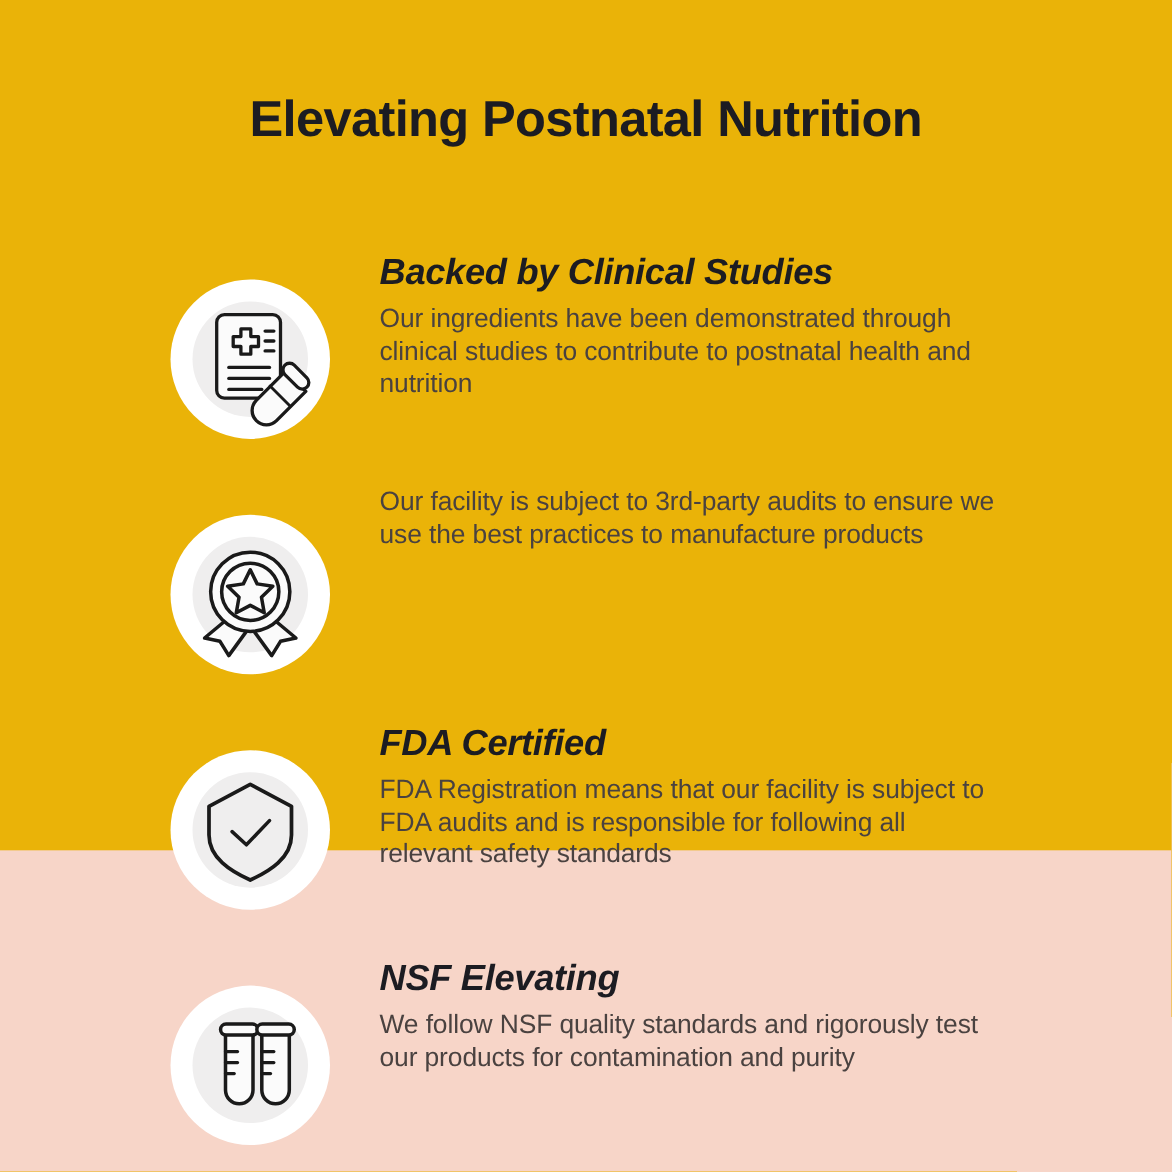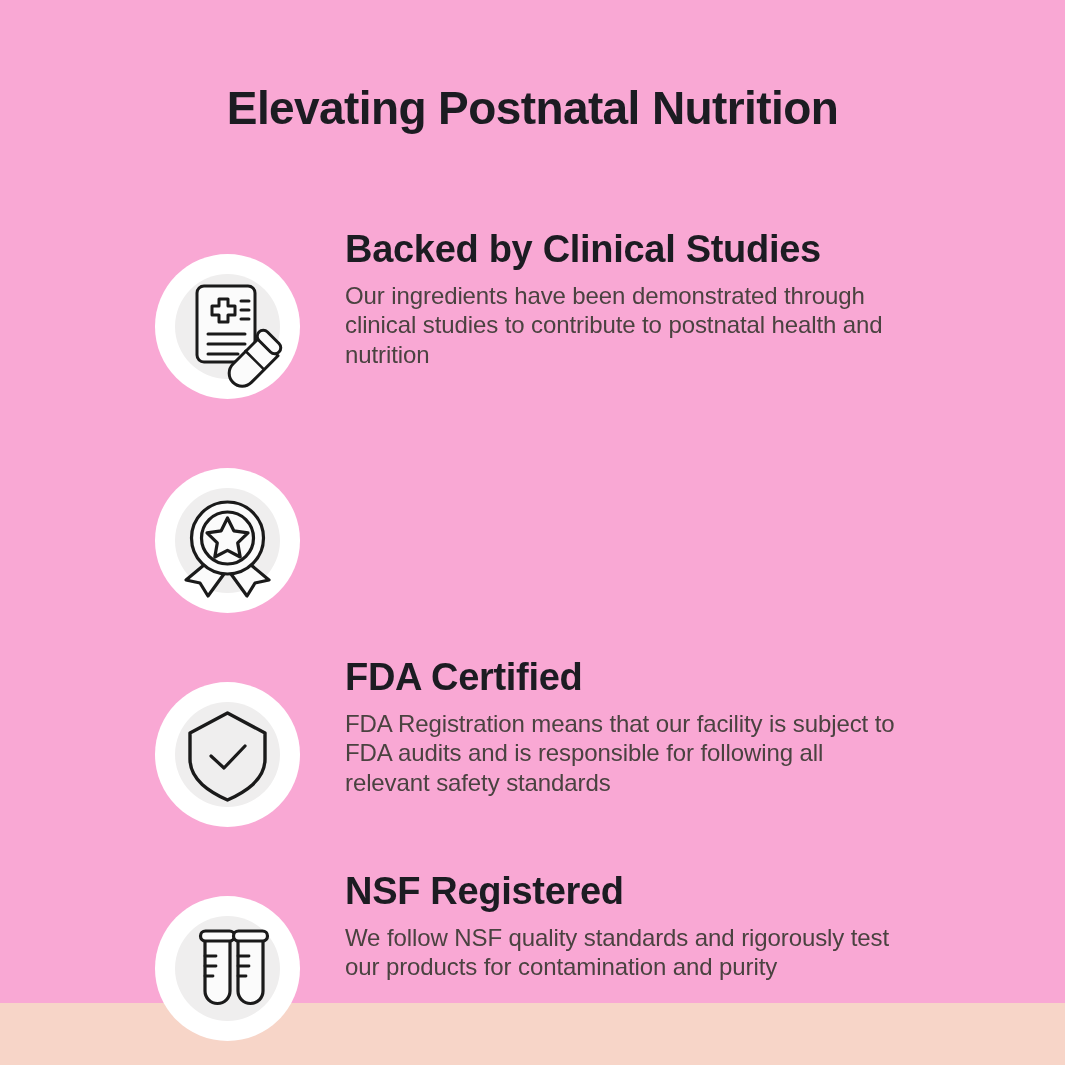--- a/index.html
+++ b/index.html
@@ -11,22 +11,22 @@
     width: 1065px;
     height: 1065px;
     background: #f7d5c8;
     font-family: "Liberation Sans", sans-serif;
     overflow: hidden;
   }
 
   .infographic {
     position: relative;
     width: 1065px;
-    height: 1003px;
-    background: #f9a8d4;
+    height: 773px;
+    background: #eab308;
     box-sizing: border-box;
   }
 
   
   .title {
     position: absolute;
     top: 82px;
     left: 0;
     width: 1065px;
     text-align: center;
@@ -97,26 +97,27 @@
   }
 
   .text-wrap {
     flex: 1 1 auto;
     padding-left: 45px;
     padding-right: 30px;
     max-width: 560px;
   }
 
   .feature-title {
-    font-size: 38px;
+    font-size: 33px;
     font-weight: bold;
     color: #1c1c22;
     letter-spacing: -0.3px;
     line-height: 1.15;
     margin: 0 0 9px 0;
+    font-style: italic;
   }
 
   .feature-desc {
     font-size: 24px;
     color: #4a4240;
     line-height: 1.24;
     margin: 0;
     letter-spacing: -0.1px;
   }
 </style>
@@ -178,20 +179,21 @@
               <circle cx="72.5" cy="70" r="36" fill="#fbfbfb"></circle>
 
               <circle cx="72.5" cy="70" r="26"></circle>
 
               <path d="M72.5 50 L78.8 62.8 L93 64.9 L82.7 74.9 L85.2 89 L72.5 82.3 L59.8 89 L62.3 74.9 L52 64.9 L66.2 62.8 Z"></path>
             </g>
           </svg>
         </div>
       </div>
       <div class="text-wrap">
+        <p class="feature-desc">Our facility is subject to 3rd-party audits to ensure we use the best practices to manufacture products</p>
       </div>
     </div>
 
     <div class="feature">
       <div class="icon-wrap">
         <div class="icon-outer"></div>
         <div class="icon-inner"></div>
         <div class="icon-art">
           <svg viewBox="0 0 145 145" fill="none" xmlns="http://www.w3.org/2000/svg">
             <g stroke="#1a1a1a" stroke-width="3.4" stroke-linecap="round" stroke-linejoin="round">
@@ -230,19 +232,19 @@
               <rect x="78.5" y="35" width="34" height="10" rx="5" fill="#fbfbfb"></rect>
 
               <path d="M83 60 h11" stroke-width="2.8"></path>
               <path d="M83 70 h11" stroke-width="2.8"></path>
               <path d="M83 80 h8" stroke-width="2.8"></path>
             </g>
           </svg>
         </div>
       </div>
       <div class="text-wrap">
-        <h2 class="feature-title">NSF Registered</h2>
+        <h2 class="feature-title">NSF Elevating</h2>
         <p class="feature-desc">We follow NSF quality standards and rigorously test our products for contamination and purity</p>
       </div>
     </div>
 
   </div>
 </div>
 
 </body></html>

